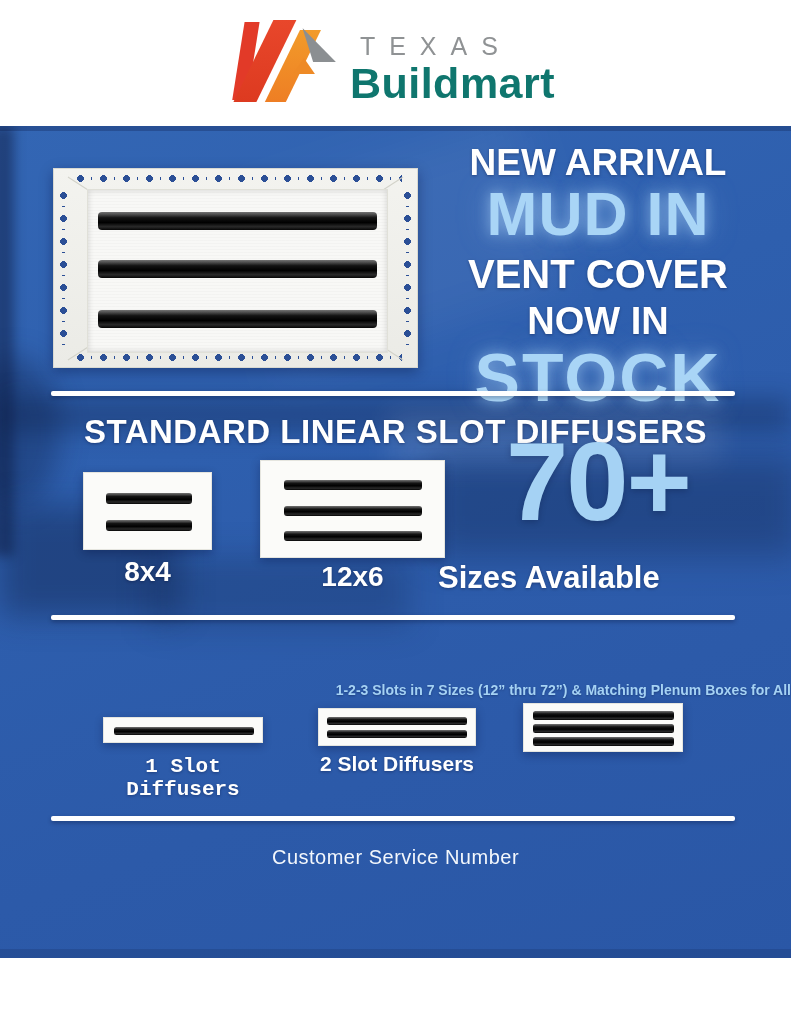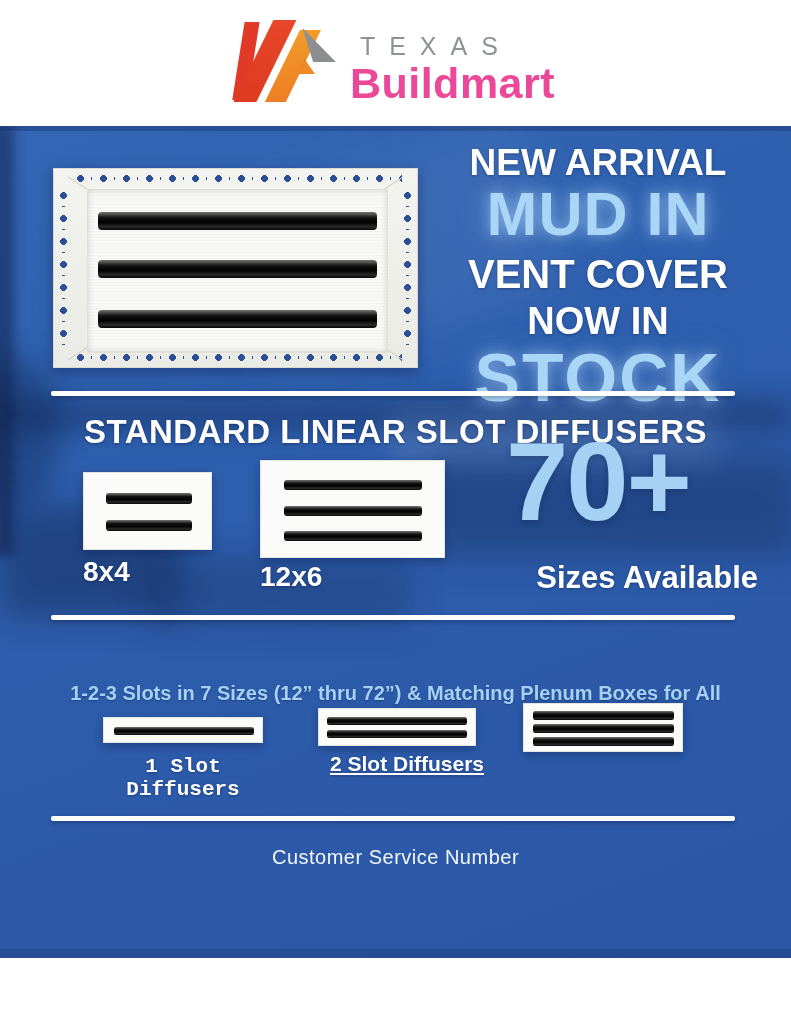--- a/index.html
+++ b/index.html
@@ -12,21 +12,21 @@
   .logo-wrap { position:absolute; top:14px; left:50%; transform:translateX(-50%); display:flex; align-items:flex-start; }
   .logo-mark { position:relative; width:100px; height:92px; flex:0 0 auto; }
   .lm { position:absolute; }
   .lm-bar    { left:2px;  top:8px;  width:15px; height:78px; background:#e23a28; transform:skewX(-9deg); }
   .lm-diag-r { left:17px; top:6px;  width:23px; height:82px; background:linear-gradient(180deg,#e8472b,#dd3a20); transform:skewX(-26deg); }
   .lm-diag-o { left:46px; top:16px; width:21px; height:72px; background:linear-gradient(180deg,#f29b2a,#ee7e24); transform:skewX(-26deg); }
   .lm-tri-g  { left:62px; top:14px; width:38px; height:34px; background:#8b8f92; clip-path:polygon(12% 0, 100% 100%, 40% 100%); }
   .lm-tri-o  { left:57px; top:44px; width:22px; height:16px; background:#ee8a26; clip-path:polygon(50% 0, 100% 100%, 0 100%); }
   .logo-text { margin-left:14px; padding-top:18px; }
   .texas { color:#8f9294; font-size:25px; font-weight:400; letter-spacing:14px; padding-left:10px; white-space:nowrap; }
-  .buildmart { color:#ec4899; font-size:43px; font-weight:700; letter-spacing:0.5px; margin-top:1px; line-height:1.0; }
+  .buildmart { color:#0f766e; font-size:43px; font-weight:700; letter-spacing:0.5px; margin-top:1px; line-height:1.0; }
 
   
   .panel { position:absolute; top:126px; left:0; width:791px; height:832px; overflow:hidden;
            background:linear-gradient(160deg,#3366b4 0%, #2e5fae 35%, #2c5aa9 70%, #2a57a6 100%); }
   .panel::before { content:""; position:absolute; top:0; left:0; right:0; height:5px; background:rgba(10,25,70,.28); }
   .panel::after  { content:""; position:absolute; bottom:0; left:0; right:0; height:9px; background:rgba(10,25,70,.18); }
 
   
   .ph { position:absolute; pointer-events:none; }
   .ph-left-band   { left:-8px; top:0; width:22px; height:430px; background:rgba(8,18,50,.45); filter:blur(6px); }
@@ -90,48 +90,48 @@
   
   .standard-title { position:absolute; top:287px; left:0; width:791px; text-align:center;
       color:#ffffff; font-size:33px; font-weight:800; letter-spacing:0.5px; text-shadow:0 1px 3px rgba(0,10,40,.35); }
   .card { position:absolute; background:#fbfbf9; box-shadow:0 3px 9px rgba(0,10,50,.30); border:1px solid #e5e5df; }
   .card-8x4  { left:83px;  top:346px; width:129px; height:78px; }
   .card-12x6 { left:260px; top:334px; width:185px; height:98px; }
   .c84-slot { left:22px; right:19px; height:11px; border-radius:3px; }
   .c84-s1 { top:20px; } .c84-s2 { top:47px; }
   .c126-slot { left:23px; right:22px; height:10px; border-radius:3px; }
   .c126-s1 { top:19px; } .c126-s2 { top:45px; } .c126-s3 { top:70px; }
-  .size-label { position:absolute; color:#ffffff; font-size:28px; font-weight:800; 
+  .size-label { position:absolute; color:#ffffff; font-size:28px; font-weight:800; text-align:center;
       text-shadow:0 1px 3px rgba(0,10,40,.35); }
   .lbl-8x4  { left:83px;  top:430px; width:129px; }
   .lbl-12x6 { left:260px; top:435px; width:185px; }
   .sizes-count { position:absolute; left:448px; top:300px; width:300px; text-align:center;
       color:#a5d2f4; font-size:112px; font-weight:800; line-height:1.0; letter-spacing:-2px;
       text-shadow:0 2px 6px rgba(0,10,40,.25); }
-  .sizes-caption { position:absolute; left:438px; top:434px; width:320px; text-align:right;
+  .sizes-caption { position:absolute; left:438px; top:434px; width:320px; text-align:left;
       color:#ffffff; font-size:31px; font-weight:800; text-shadow:0 1px 3px rgba(0,10,40,.35); }
 
   
   .linear-title { position:absolute; top:503px; left:0; width:791px; text-align:center;
       color:#ffffff; font-size:43px; font-weight:800; letter-spacing:0.5px; text-shadow:0 1px 3px rgba(0,10,40,.35); }
-  .linear-subtitle { position:absolute; top:556px; left:0; width:791px; text-align:center;
-      color:#a5d2f4; font-size:20px; font-weight:700; text-shadow:0 1px 2px rgba(0,10,40,.3); }
+  .linear-subtitle { position:absolute; top:556px; left:0; width:791px; text-align:right;
+      color:#a5d2f4; font-size:14px; font-weight:700; text-shadow:0 1px 2px rgba(0,10,40,.3); }
   .card-1slot { left:103px; top:591px; width:160px; height:26px; }
   .card-2slot { left:318px; top:582px; width:158px; height:38px; }
   .card-3slot { left:523px; top:577px; width:160px; height:49px; }
   .mini-slot { border-radius:2.5px; }
   .s1-bar  { left:10px; right:8px; height:8px; top:9px; }
   .s2-bar  { left:8px;  right:8px; height:8px; }
   .s2-b1 { top:8px; } .s2-b2 { top:21px; }
   .s3-bar  { left:9px;  right:8px; height:9px; }
   .s3-b1 { top:7px; } .s3-b2 { top:20px; } .s3-b3 { top:33px; }
   .slot-label { position:absolute; color:#ffffff; font-size:21px; font-weight:800; text-align:center;
       text-shadow:0 1px 3px rgba(0,10,40,.35); }
   .sl-1 { left:83px;  top:629px; width:200px;font-family:Liberation Mono, monospace; }
-  .sl-2 { left:307px; top:626px; width:200px;text-decoration:underline; }
+  .sl-2 { left:297px; top:626px; width:200px; }
   .sl-3 { left:503px; top:624px; width:200px; }
 
   
   .cs-label { position:absolute; top:720px; left:0; width:791px; text-align:center;
       color:#f3f7fc; font-size:20px; font-weight:400; letter-spacing:0.5px; }
   .cs-phone { position:absolute; top:744px; left:0; width:791px; text-align:center;
       color:#ffffff; font-size:38px; font-weight:800; letter-spacing:1px; text-shadow:0 1px 3px rgba(0,10,40,.35); }
 </style>
 </head>
 <body>

